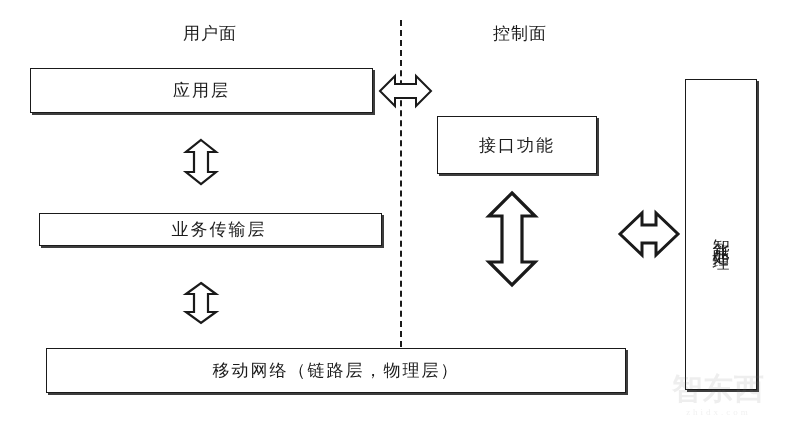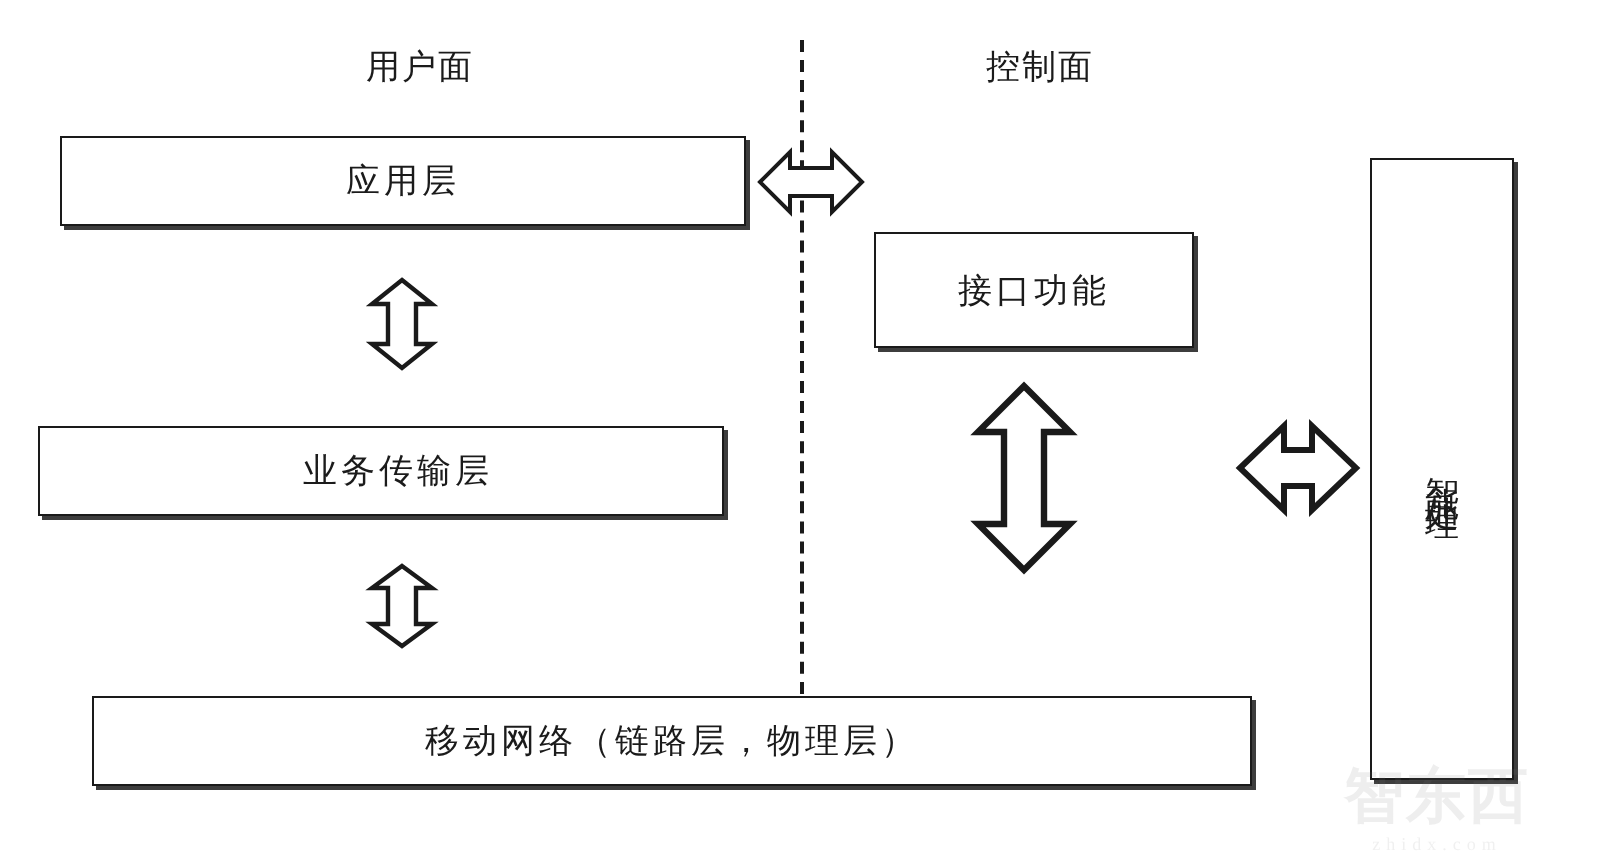--- a/index.html
+++ b/index.html
@@ -62,21 +62,20 @@
   }
   .arrow svg {
     display: block;
     overflow: visible;
   }
   .watermark {
     position: absolute;
     opacity: 0.12;
     pointer-events: none;
     user-select: none;
-    margin-top: 10px;
   }
   .watermark .wm-main {
     font-size: 30px;
     font-weight: bold;
     letter-spacing: 1px;
     color: #777;
     line-height: 1;
   }
   .watermark .wm-sub {
     font-size: 9px;
@@ -110,21 +109,21 @@
   <div class="node-box" style="left:437px; top:68px; width:160px; height:58px;margin-top:48px;">
     <span class="node-label">接口功能</span>
   </div>
 
   <div class="arrow" style="left:183px; top:138px; width:36px; height:48px;">
     <svg width="36" height="48" viewBox="0 0 36 48">
       <polygon points="18,2 33,14 25,14 25,34 33,34 18,46 3,34 11,34 11,14 3,14" fill="#ffffff" stroke="#1a1a1a" stroke-width="2.2" stroke-linejoin="miter"></polygon>
     </svg>
   </div>
 
-  <div class="node-box" style="left:19px; top:213px; width:343px; height:45px;padding-left:17px;">
+  <div class="node-box" style="left:39px; top:213px; width:343px; height:33px;padding-left:17px;">
     <span class="node-label">业务传输层</span>
   </div>
 
   <div class="arrow" style="left:183px; top:281px; width:36px; height:44px;">
     <svg width="36" height="44" viewBox="0 0 36 44">
       <polygon points="18,2 33,13 25,13 25,31 33,31 18,42 3,31 11,31 11,13 3,13" fill="#ffffff" stroke="#1a1a1a" stroke-width="2.2" stroke-linejoin="miter"></polygon>
     </svg>
   </div>
 
   <div class="arrow" style="left:486px; top:190px; width:52px; height:98px;">

